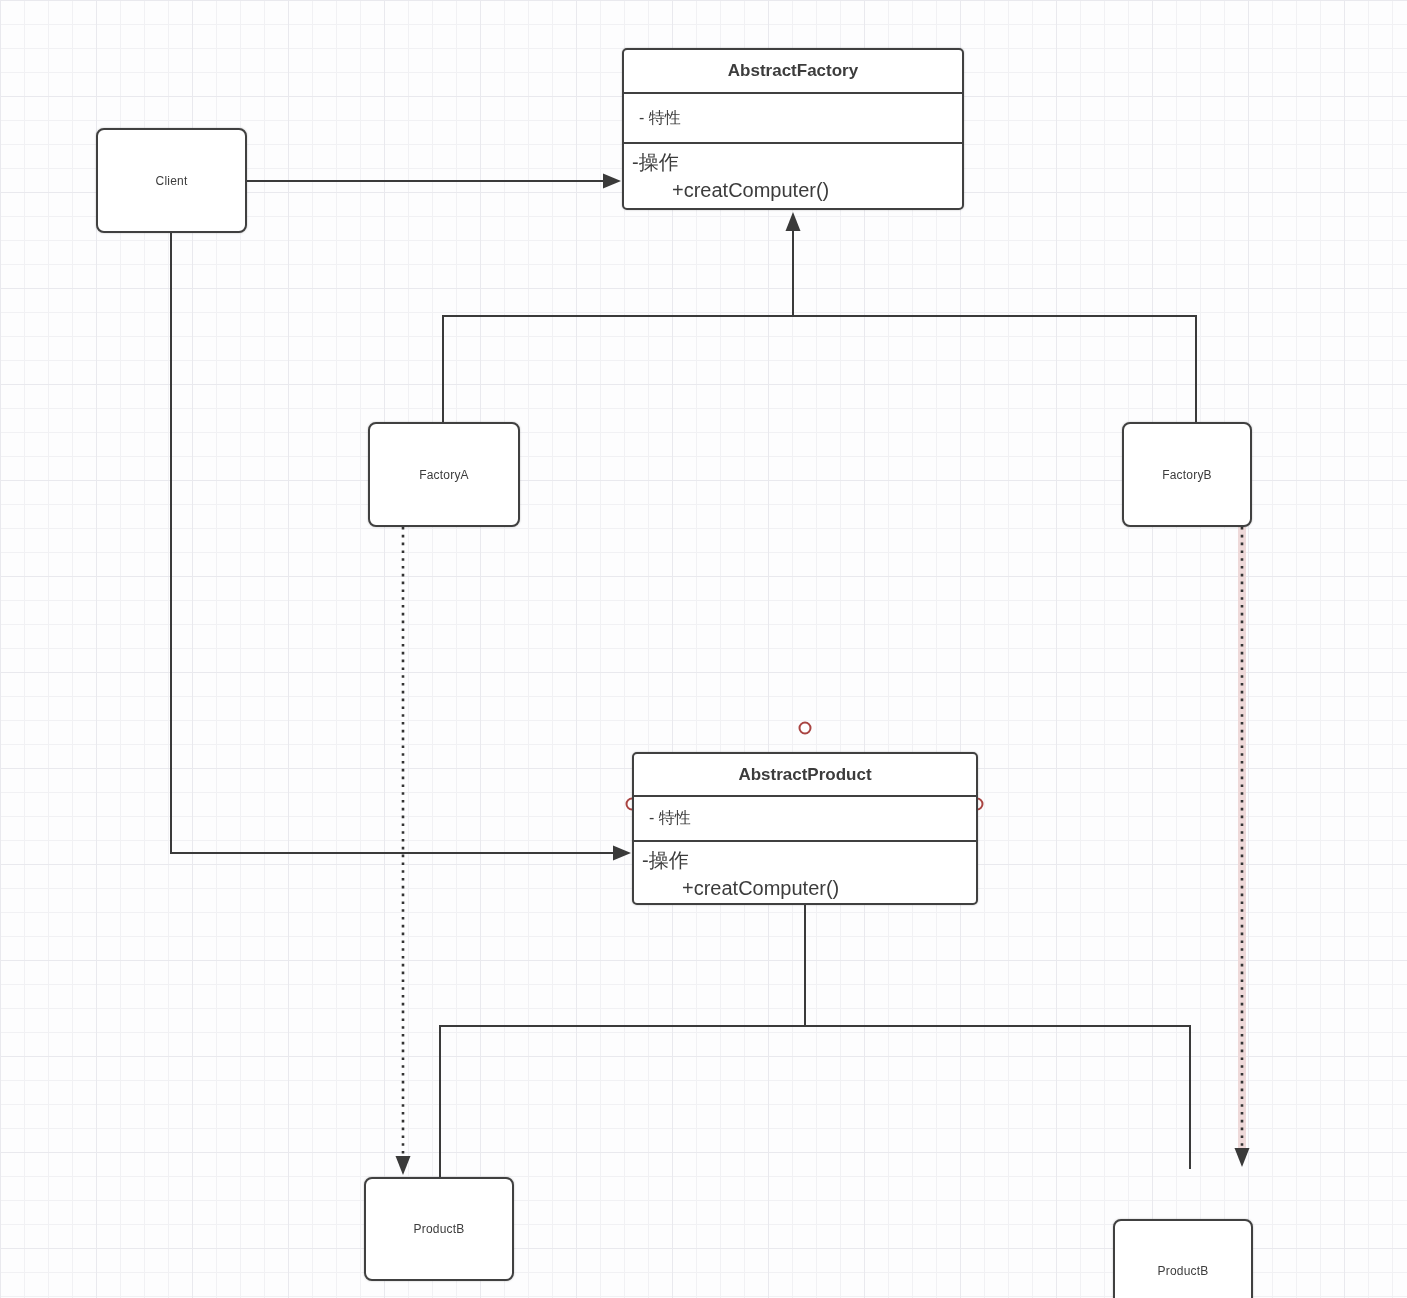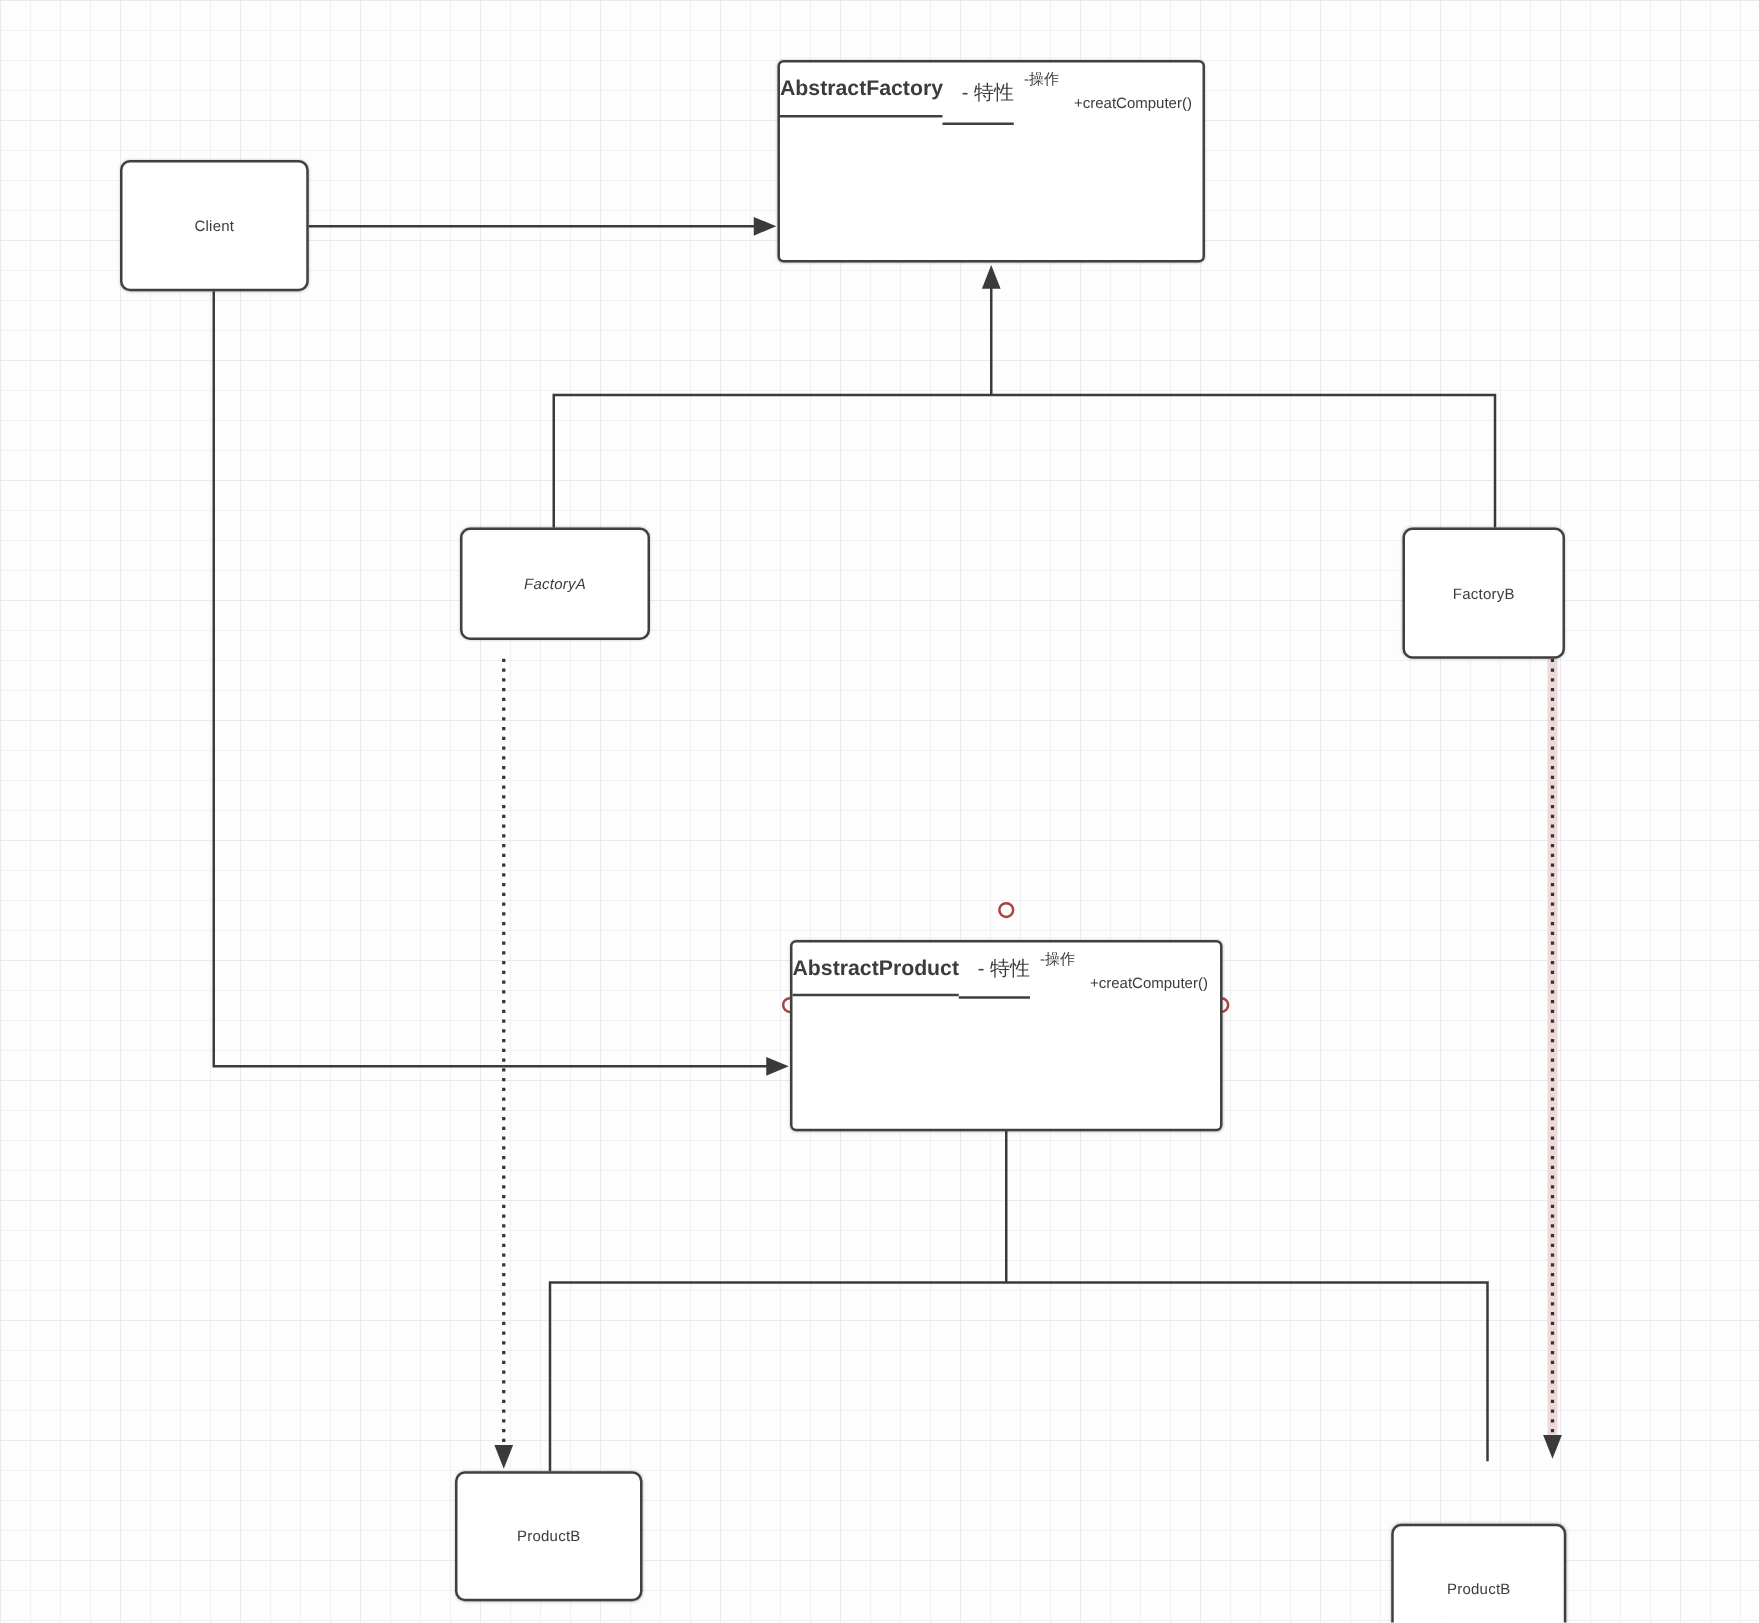--- a/index.html
+++ b/index.html
@@ -42,41 +42,42 @@
   }
 
   .class-box {
     position: absolute;
     box-sizing: border-box;
     background: #ffffff;
     border: 2px solid #404040;
     border-radius: 5px;
     box-shadow: 0 0 2px rgba(64,64,64,0.35);
     display: flex;
+    flex-direction: column;
   }
   .class-title {
     display: flex;
     align-items: center;
     justify-content: center;
     font-weight: bold;
     font-size: 17px;
     border-bottom: 2px solid #404040;
     flex: 0 0 auto;
   }
   .class-attrs {
     display: flex;
     align-items: center;
     padding-left: 15px;
     font-size: 16px;
     border-bottom: 2px solid #404040;
     flex: 0 0 auto;
   }
   .class-ops {
     flex: 1 1 auto;
-    font-size: 12px;
+    font-size: 20px;
     padding: 5px 0 0 8px;
   }
   .class-ops .method {
     padding-left: 40px;
     margin-top: 3px;
   }
 </style>
 </head>
 <body>
 
@@ -121,21 +122,21 @@
 
   <div class="class-box" style="left:622px; top:48px; width:342px; height:162px;">
     <div class="class-title" style="height:42px;">AbstractFactory</div>
     <div class="class-attrs" style="height:48px;">- 特性</div>
     <div class="class-ops">
       <div>-操作</div>
       <div class="method">+creatComputer()</div>
     </div>
   </div>
 
-  <div class="node-box" style="left:368px; top:422px; width:152px; height:90px;font-style:italic;">
+  <div class="node-box" style="left:368px; top:422px; width:152px; height:105px;">
     <span>FactoryA</span>
   </div>
 
   <div class="node-box" style="left:1122px; top:422px; width:130px; height:105px;">
     <span>FactoryB</span>
   </div>
 
   <div class="class-box" style="left:632px; top:752px; width:346px; height:153px;">
     <div class="class-title" style="height:41px;">AbstractProduct</div>
     <div class="class-attrs" style="height:43px;">- 特性</div>

